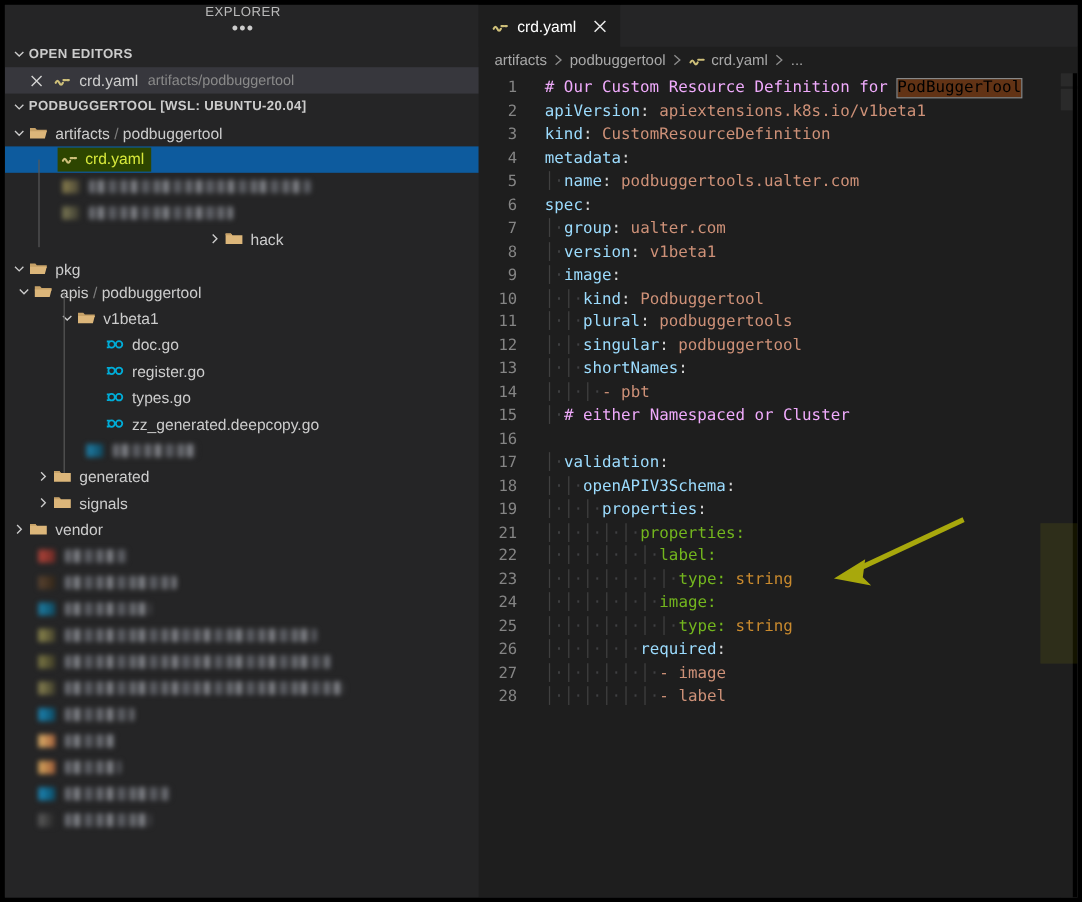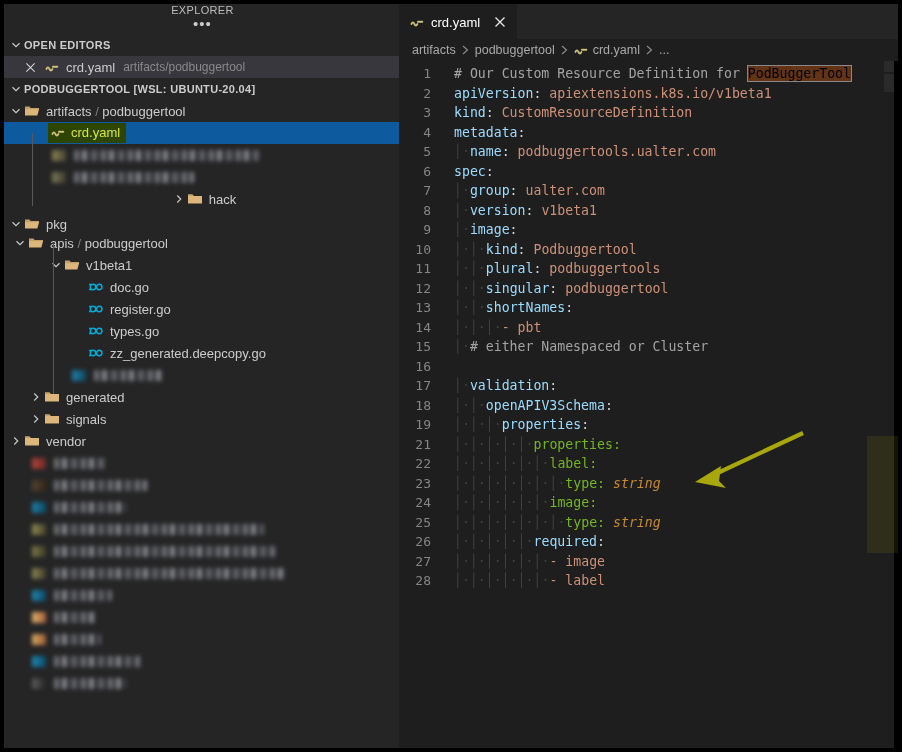--- a/index.html
+++ b/index.html
@@ -150,38 +150,38 @@
   .cline { height: 19.5px; display: flex; white-space: pre; position: relative; }
   .gutter {
     width: 42px; flex: 0 0 42px;
     text-align: right; padding-right: 10px;
     color: #858585; font-size: 13px;
   }
   .code { position: relative; padding-left: 13px; }
 
   .k  { color: #9cdcfe; }           
   .v  { color: #ce9178; }           
-  .cm { color: #a3a3a3; }           
+  .cm { color: #f0abfc; }           
   .p  { color: #d4d4d4; }           
   .ws { color: #3f4042; }           
   .ig { color: #404040; }           
   .findmatch { background: #623315; outline: 1px solid #888; }
 
   
   #hl-block {
     position: absolute;
     left: 468px; top: 432px;
     width: 213px; height: 117px;
     background: rgba(180,180,0,0.115);
     pointer-events: none;
     z-index: 4;
   }
 
   .hl-text { color: #73b61e !important; }
-  .hl-val  { color: #c98a2e !important; font-style: italic; }
+  .hl-val  { color: #c98a2e !important; }
 
   
   .overview {
     position: absolute; right: 0; top: 57px;
     width: 14px; height: 688px;
     background: #1e1e1e;
   }
   .ov-band {
     position: absolute; left: 0; width: 14px;
     background: #2a2a2a;

